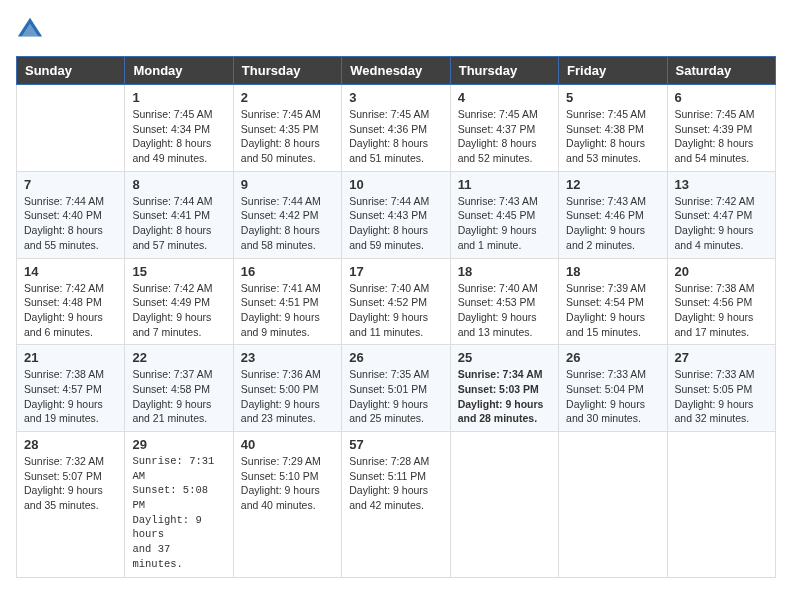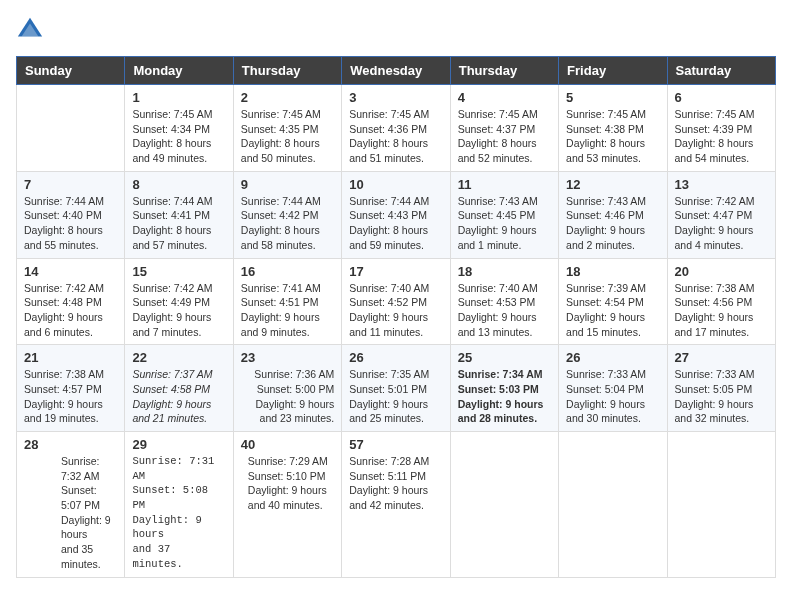--- a/index.html
+++ b/index.html
@@ -277,28 +277,28 @@
       <tr>
         <td>
           <div class="day-number">21</div>
           <div class="day-info" style="white-space: pre-line;">Sunrise: 7:38 AM
 Sunset: 4:57 PM
 Daylight: 9 hours
 and 19 minutes.</div>
         </td>
         <td>
           <div class="day-number">22</div>
-          <div class="day-info" style="white-space: pre-line; font-style: italic;">Sunrise: 7:37 AM
+          <div class="day-info" style="white-space: pre-line;">Sunrise: 7:37 AM
 Sunset: 4:58 PM
 Daylight: 9 hours
 and 21 minutes.</div>
         </td>
         <td>
           <div class="day-number">23</div>
-          <div class="day-info" style="white-space: pre-line; text-align: right;">Sunrise: 7:36 AM
+          <div class="day-info" style="white-space: pre-line;">Sunrise: 7:36 AM
 Sunset: 5:00 PM
 Daylight: 9 hours
 and 23 minutes.</div>
         </td>
         <td>
           <div class="day-number">26</div>
           <div class="day-info" style="white-space: pre-line;">Sunrise: 7:35 AM
 Sunset: 5:01 PM
 Daylight: 9 hours
 and 25 minutes.</div>
@@ -321,35 +321,35 @@
           <div class="day-number">27</div>
           <div class="day-info" style="white-space: pre-line;">Sunrise: 7:33 AM
 Sunset: 5:05 PM
 Daylight: 9 hours
 and 32 minutes.</div>
         </td>
       </tr>
       <tr>
         <td>
           <div class="day-number">28</div>
-          <div class="day-info" style="white-space: pre-line; margin-left: 37px;">Sunrise: 7:32 AM
+          <div class="day-info" style="white-space: pre-line;">Sunrise: 7:32 AM
 Sunset: 5:07 PM
 Daylight: 9 hours
 and 35 minutes.</div>
         </td>
         <td>
           <div class="day-number">29</div>
           <div class="day-info" style="white-space: pre-line; font-family: Liberation Mono, monospace;">Sunrise: 7:31 AM
 Sunset: 5:08 PM
 Daylight: 9 hours
 and 37 minutes.</div>
         </td>
         <td>
           <div class="day-number">40</div>
-          <div class="day-info" style="white-space: pre-line; margin-left: 7px;">Sunrise: 7:29 AM
+          <div class="day-info" style="white-space: pre-line;">Sunrise: 7:29 AM
 Sunset: 5:10 PM
 Daylight: 9 hours
 and 40 minutes.</div>
         </td>
         <td>
           <div class="day-number">57</div>
           <div class="day-info" style="white-space: pre-line;">Sunrise: 7:28 AM
 Sunset: 5:11 PM
 Daylight: 9 hours
 and 42 minutes.</div>

